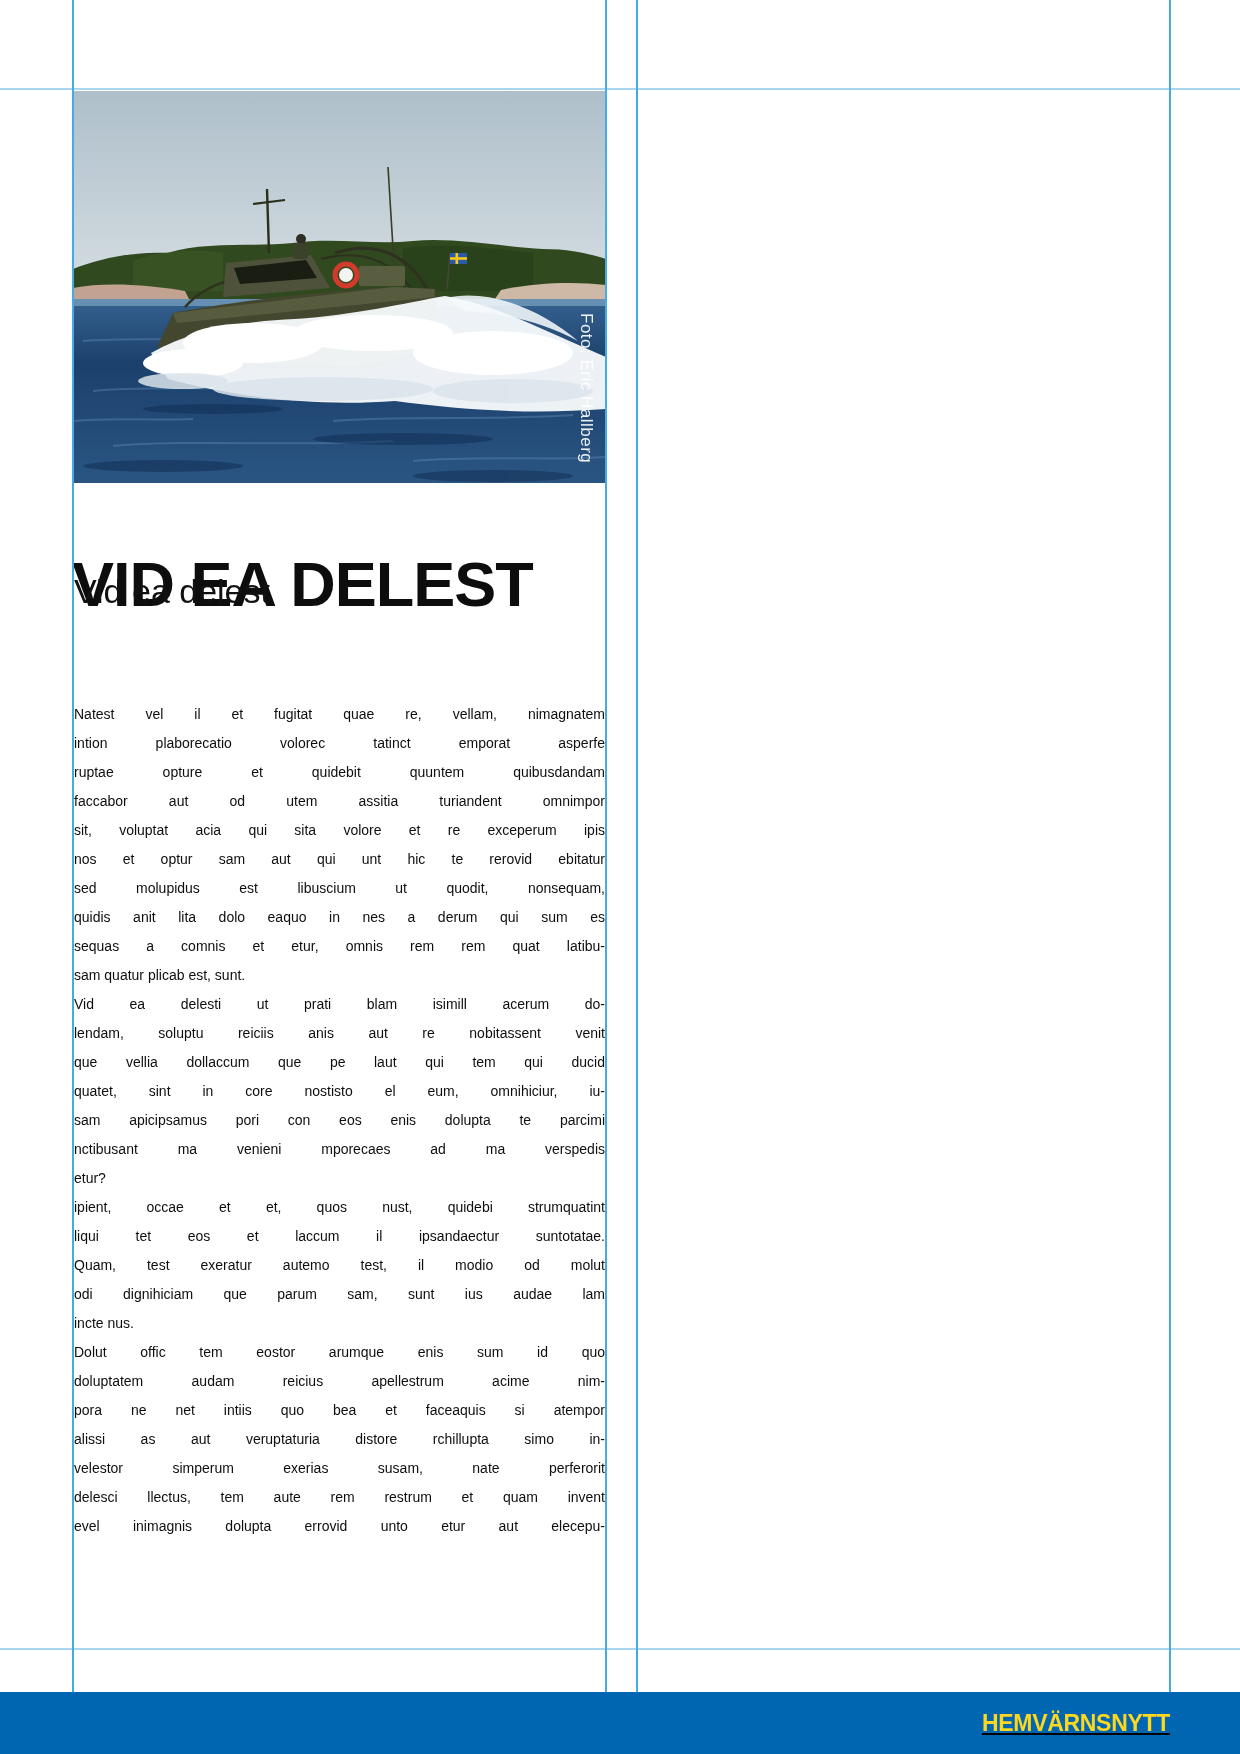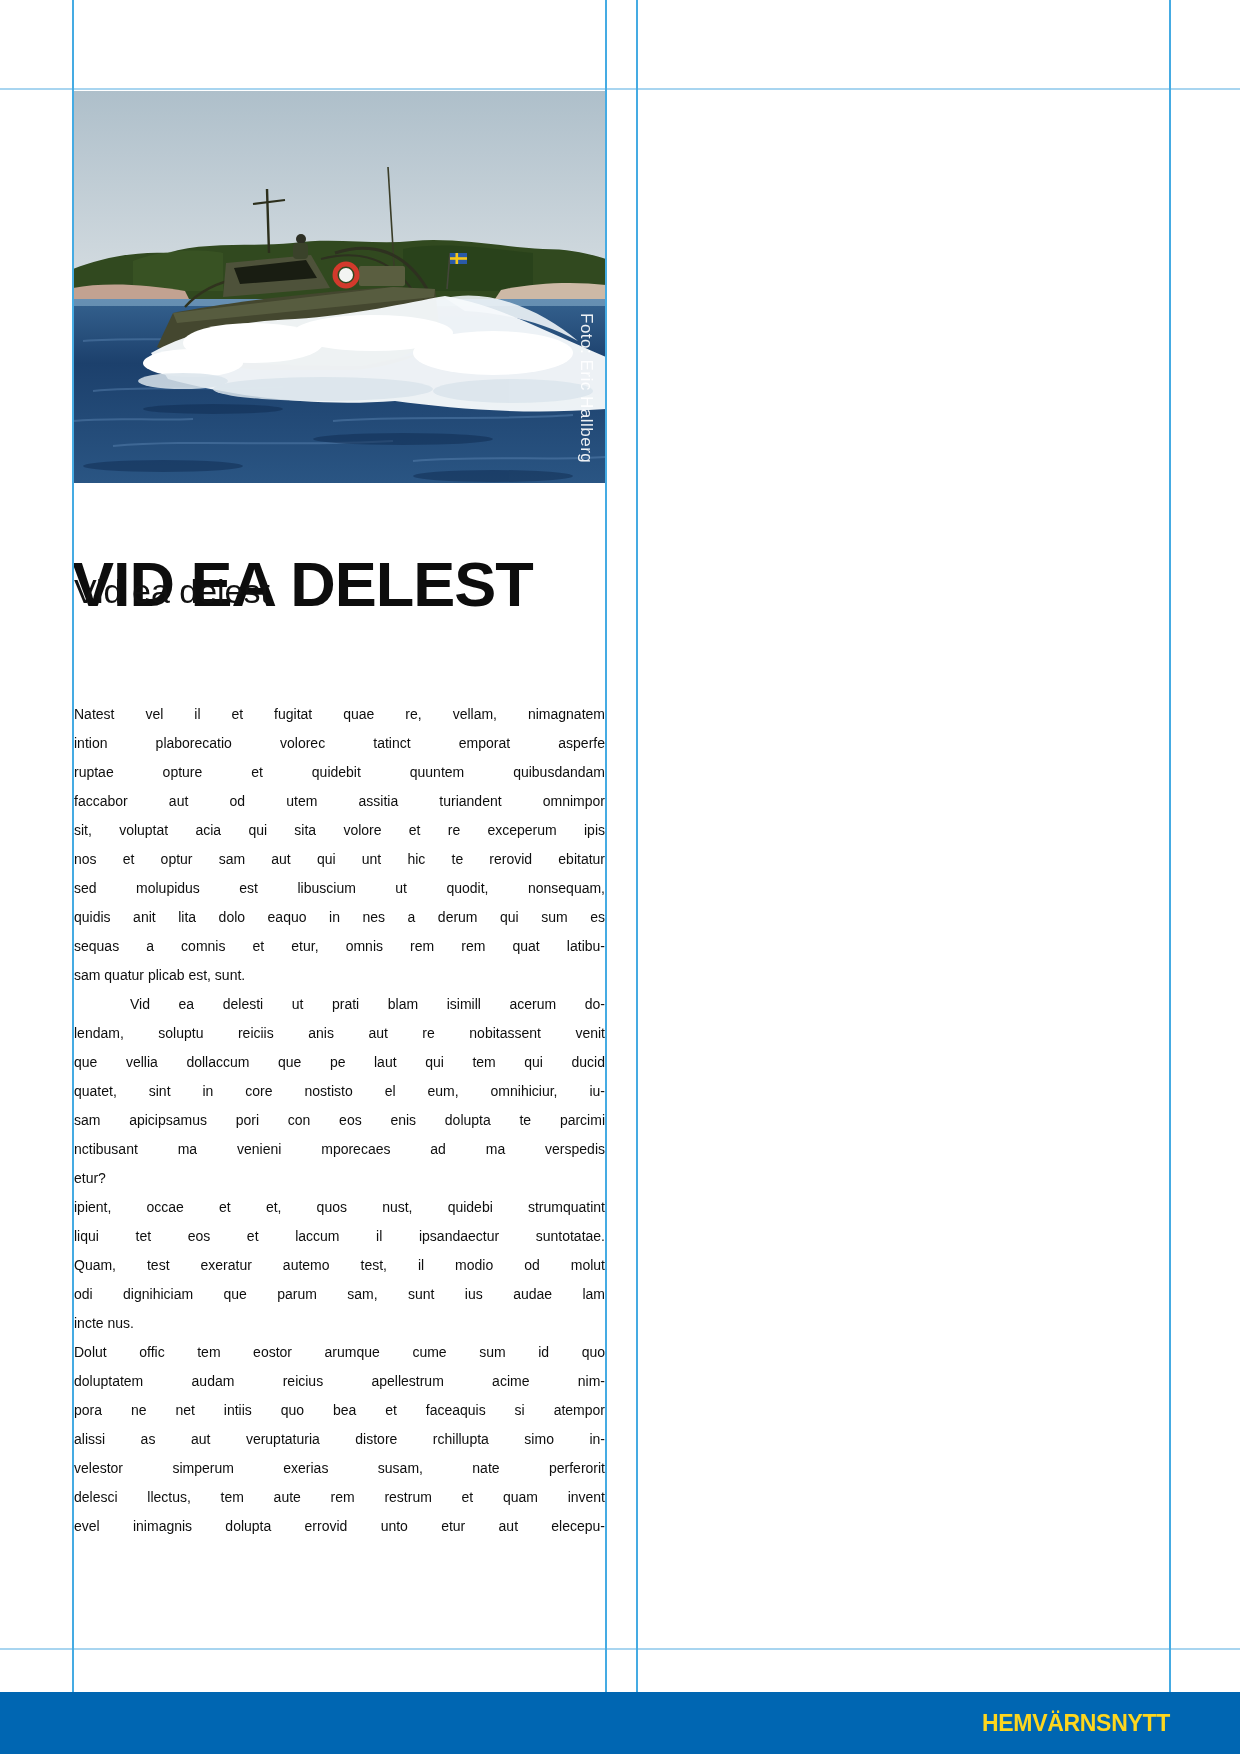--- a/index.html
+++ b/index.html
@@ -33,25 +33,25 @@
   }
   #body-text{
     position:absolute;left:74px;top:700px;width:531px;
     font-size:14px;color:#0e0e0e;z-index:2;
   }
   .bodyline{
     height:29px;line-height:29px;white-space:nowrap;
     text-align:justify;text-align-last:justify;text-justify:inter-word;
   }
   .bodyline.end{text-align-last:left;}
-  .bodyline.ind{padding-left:56px;}
+  .bodyline.ind{}
   
   #footer-bar{
     position:absolute;left:0;top:1692px;width:1240px;height:62px;
-    z-index:4;display:flex;align-items:center;justify-content:flex-end;
+    z-index:4;display:flex;align-items:center;justify-content:flex-end;text-decoration:underline;
   }
   #footer-label{
     margin-right:70px;font-size:23px;font-weight:bold;letter-spacing:-.3px;
   }
 </style>
 </head>
 <body>
 
 <div id="page">
 
@@ -167,21 +167,21 @@
       <div class="bodyline">que vellia dollaccum que pe laut qui tem qui ducid</div>
       <div class="bodyline">quatet, sint in core nostisto el eum, omnihiciur, iu-</div>
       <div class="bodyline">sam apicipsamus pori con eos enis dolupta te parcimi</div>
       <div class="bodyline">nctibusant ma venieni mporecaes ad ma verspedis</div>
       <div class="bodyline end">etur?</div>
       <div class="bodyline">ipient, occae et et, quos nust, quidebi strumquatint</div>
       <div class="bodyline">liqui tet eos et laccum il ipsandaectur suntotatae.</div>
       <div class="bodyline">Quam, test exeratur autemo test, il modio od molut</div>
       <div class="bodyline">odi dignihiciam que parum sam, sunt ius audae lam</div>
       <div class="bodyline end">incte nus.</div>
-      <div class="bodyline">Dolut offic tem eostor arumque cume sum id quo</div>
+      <div class="bodyline">Dolut offic tem eostor arumque enis sum id quo</div>
       <div class="bodyline">doluptatem audam reicius apellestrum acime nim-</div>
       <div class="bodyline">pora ne net intiis quo bea et faceaquis si atempor</div>
       <div class="bodyline">alissi as aut veruptaturia distore rchillupta simo in-</div>
       <div class="bodyline">velestor simperum exerias susam, nate perferorit</div>
       <div class="bodyline">delesci llectus, tem aute rem restrum et quam invent</div>
       <div class="bodyline">evel inimagnis dolupta errovid unto etur aut elecepu-</div>
     </div>
 
   <div id="footer-bar" style="background: rgb(0, 102, 178);">
     <span id="footer-label" style="color: rgb(253, 214, 31);">HEMVÄRNSNYTT</span>

